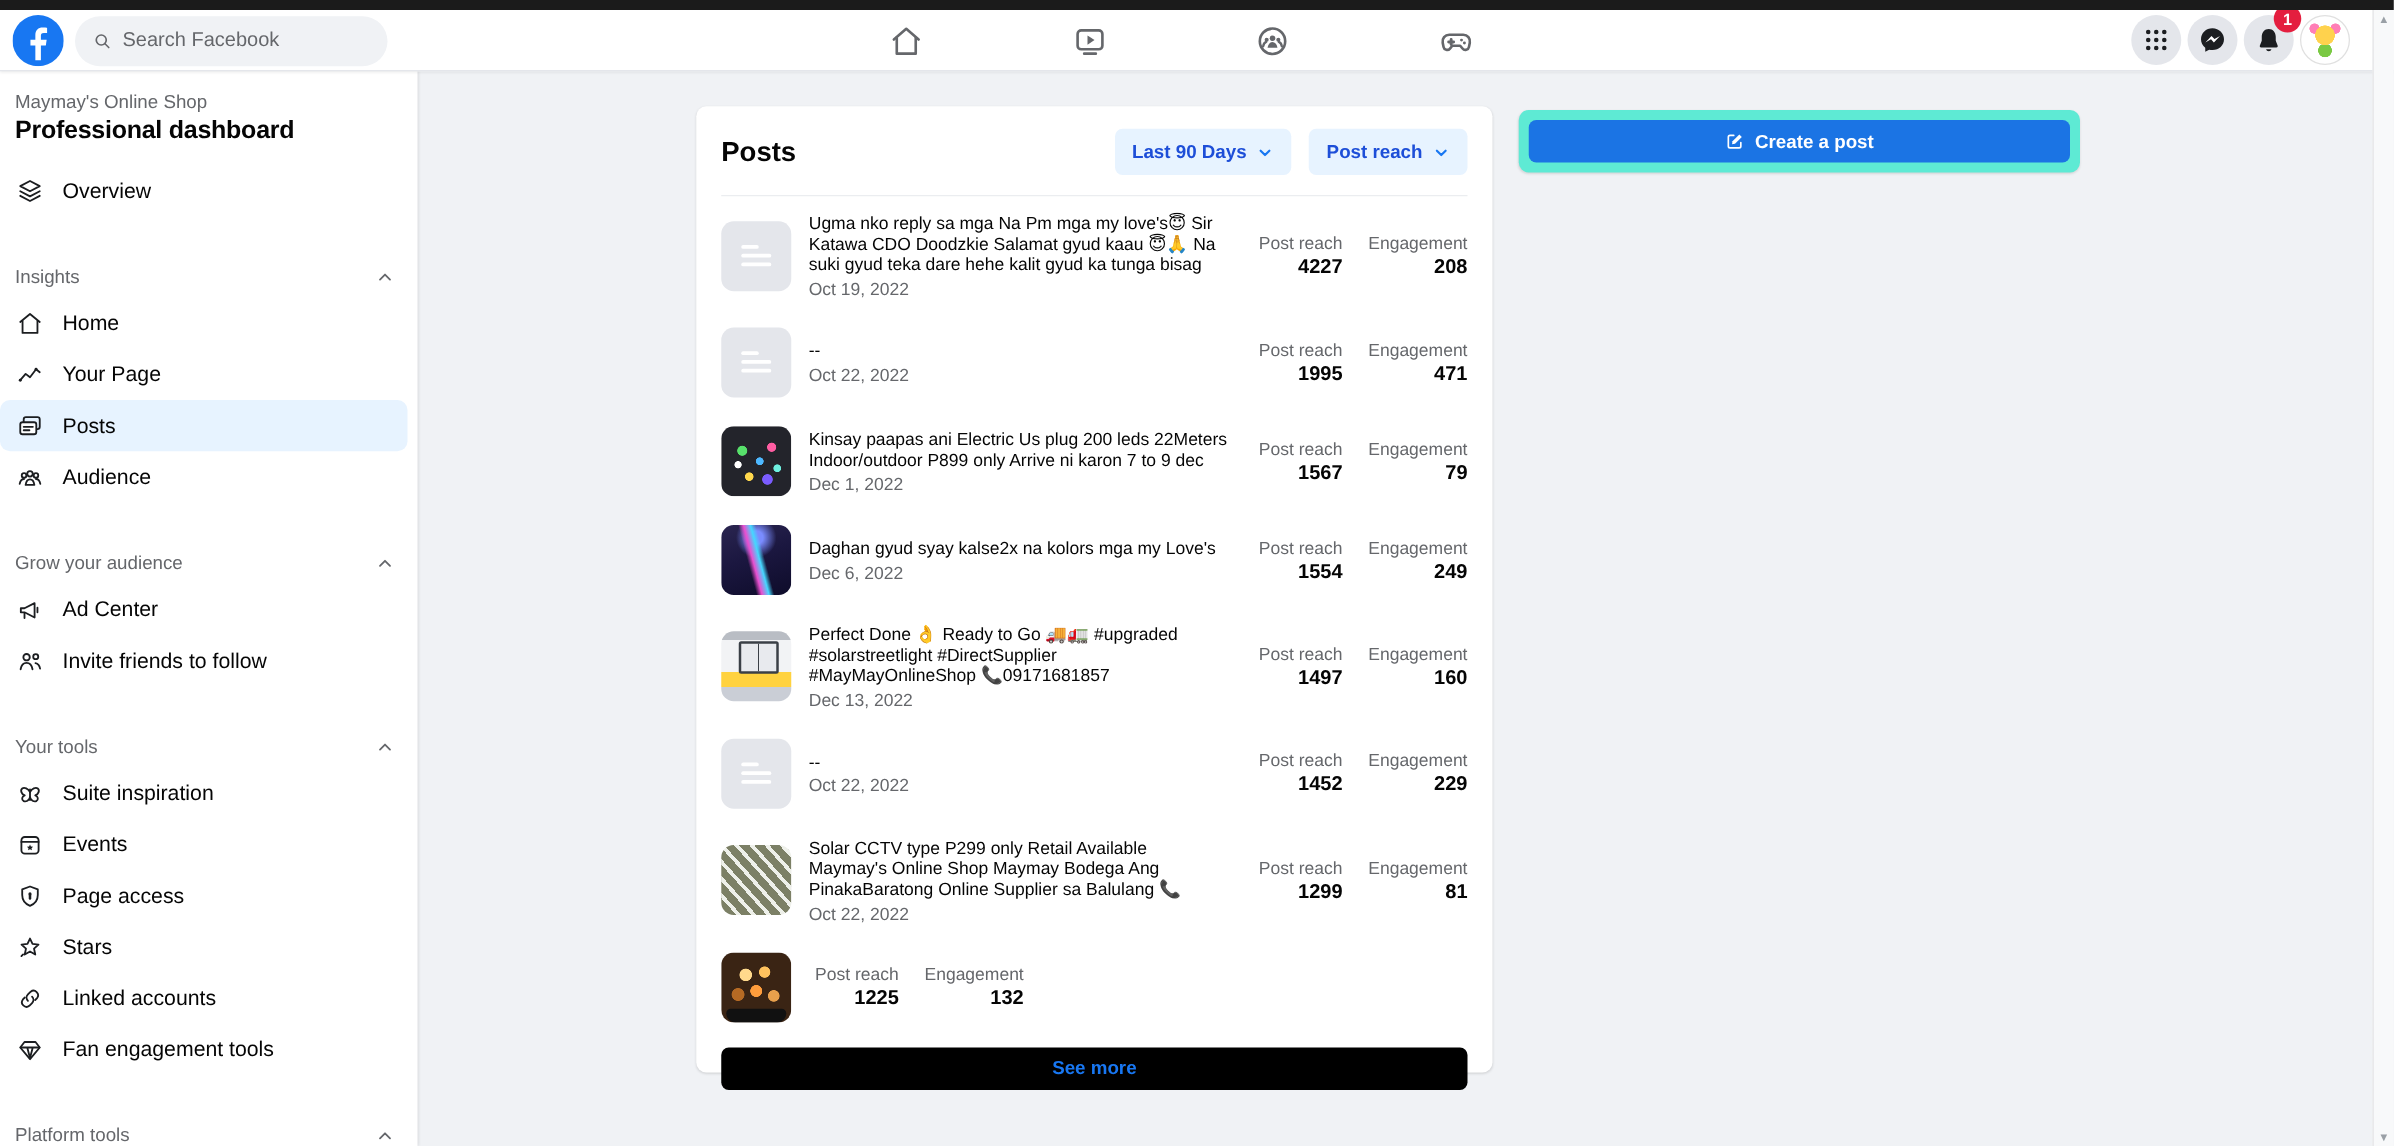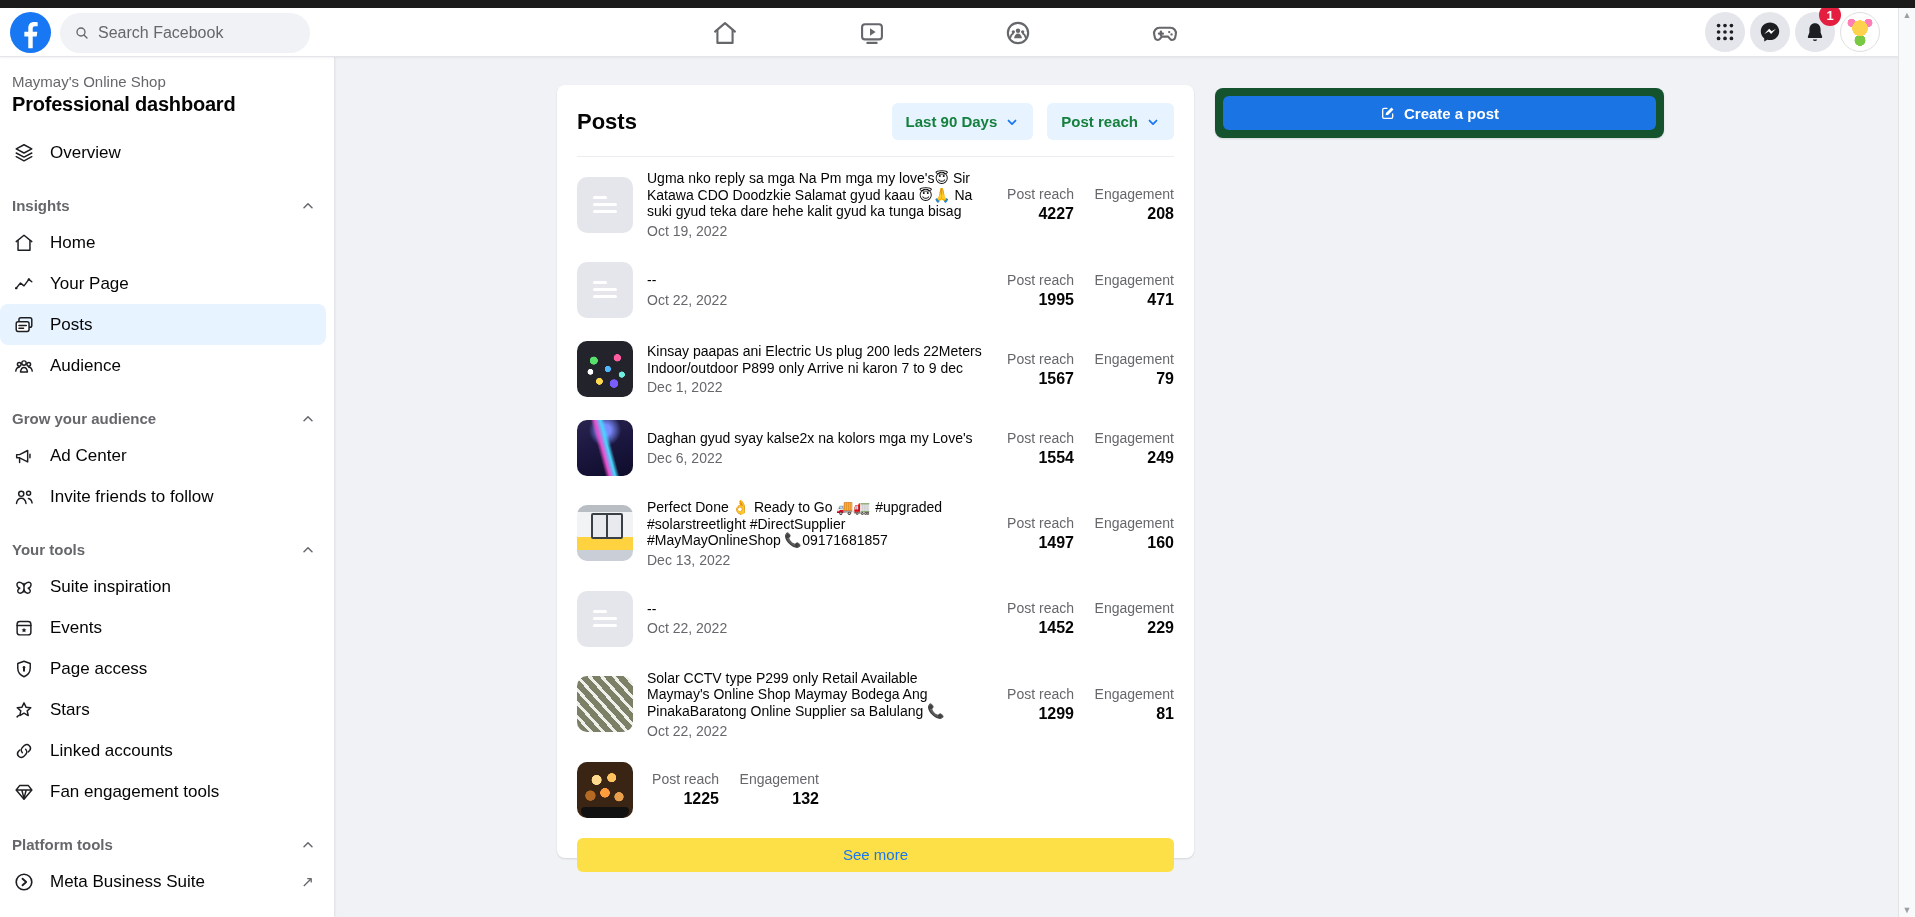--- a/index.html
+++ b/index.html
@@ -37,42 +37,42 @@
   .side-head { padding:16px 16px 6px 12px; }
   .shop-name { font-size:15px; color:#65676b; }
   .dash-title { font-size:20px; font-weight:bold; color:#050505; margin-top:3px; letter-spacing:-.2px; }
   .side-menu { padding:10px 0 0 0; }
   .side-item { height:41px; display:flex; align-items:center; gap:14px; padding:0 12px 0 12px; margin-right:8px; border-radius:8px; cursor:pointer; }
   .side-item.selected { background:#e7f3ff; }
   .side-icon { width:24px; height:24px; color:#1c1e21; flex:none; display:flex; align-items:center; justify-content:center; }
   .side-label { font-size:17px; color:#050505; white-space:nowrap; flex:1; }
   .side-badge { background:#1877f2; color:#fff; font-size:13px; font-weight:bold; border-radius:10px; padding:2px 10px; }
   .side-external { color:#65676b; font-size:15px; }
-  .side-section { height:33px; margin-top:16px; display:flex; align-items:center; justify-content:space-between; padding:0 18px 0 12px; cursor:pointer;font-weight:bold; }
+  .side-section { height:33px; margin-top:32px; display:flex; align-items:center; justify-content:space-between; padding:0 18px 0 12px; cursor:pointer; }
   .side-section-label { font-size:15px; color:#65676b; }
   .side-chevron { color:#65676b; }
 
   
   .posts-card { position:absolute; left:557px; top:85px; width:637px; height:773px; background:#fff; border-radius:8px; box-shadow:0 1px 2px rgba(0,0,0,.12); padding:18px 20px 20px 20px; }
   .posts-header { display:flex; align-items:center; justify-content:space-between; padding-bottom:16px; border-bottom:1px solid #ebedf0; }
   .posts-title { font-size:22px; font-weight:bold; }
   .filters { display:flex; gap:14px; }
-  .filter-btn { display:flex; align-items:center; gap:8px; background:#e7f3ff; color:#15803d; border:none; font-family:inherit; font-size:15px; font-weight:bold; border-radius:6px; padding:16px 14px; height:37px; cursor:pointer; }
+  .filter-btn { display:flex; align-items:center; gap:8px; background:#e7f3ff; color:#1d4ed8; border:none; font-family:inherit; font-size:15px; font-weight:bold; border-radius:6px; padding:16px 14px; height:37px; cursor:pointer; }
   .post-list { display:flex; flex-direction:column; gap:23px; padding-top:13px; }
   .post-row { display:flex; align-items:center; gap:14px; cursor:pointer; }
   .post-main { flex:1; min-width:0; padding-right:6px; }
   .post-text { font-size:14px; line-height:16.5px; color:#050505; max-height:50px; overflow:hidden; }
   .post-date { font-size:14px; color:#65676b; margin-top:3px; }
   .post-metrics { display:flex; gap:16px; flex:none; }
   .metric-col { text-align:right; }
   .metric-col.reach { width:72px; }
   .metric-col.engage { width:84px; }
   .metric-label { font-size:14px; color:#65676b; }
   .metric-value { font-size:16px; font-weight:bold; color:#050505; margin-top:3px; }
-  .see-more { margin-top:20px; width:100%; height:34px; background:#fde047; color:#1877f2; border:none; border-radius:6px; font-family:inherit; font-size:15px; font-weight:normal; cursor:pointer; }
+  .see-more { margin-top:20px; width:100%; height:34px; background:#000000; color:#1877f2; border:none; border-radius:6px; font-family:inherit; font-size:15px; font-weight:bold; cursor:pointer; }
 
   
   .th { width:56px; height:56px; border-radius:10px; flex:none; position:relative; overflow:hidden; }
   .th-text-placeholder { background:#e4e6eb; }
   .th-text-placeholder::before { content:""; position:absolute; left:16px; top:19px; width:14px; height:3px; background:#fff; border-radius:2px; }
   .th-text-placeholder::after { content:""; position:absolute; left:16px; top:26px; width:24px; height:3px; background:#fff; border-radius:2px; box-shadow:0 7px 0 #fff; }
   .th-lights-colorful { background:
       radial-gradient(circle at 30% 35%, #57e06b 0 7%, transparent 8%),
       radial-gradient(circle at 55% 50%, #4db8ff 0 7%, transparent 8%),
       radial-gradient(circle at 72% 30%, #ff5da2 0 6%, transparent 7%),
@@ -94,21 +94,21 @@
   .th-capiz { background:
       radial-gradient(circle at 35% 32%, #ffd98c 0 9%, transparent 10%),
       radial-gradient(circle at 62% 28%, #ffc25e 0 8%, transparent 9%),
       radial-gradient(circle at 50% 55%, #ff9d3c 0 11%, transparent 12%),
       radial-gradient(circle at 24% 60%, #b56a24 0 9%, transparent 10%),
       radial-gradient(circle at 75% 62%, #e8a04c 0 8%, transparent 9%),
       #3a2414; }
   .th-capiz::after { content:""; position:absolute; left:4px; right:4px; bottom:0; height:11px; background:#111; border-radius:4px 4px 8px 8px; }
 
   
-  .create-card { position:absolute; left:1215px; top:88px; width:449px; height:50px; background:#14532d; border-radius:8px; box-shadow:0 1px 2px rgba(0,0,0,.12); padding:8px; }
+  .create-card { position:absolute; left:1215px; top:88px; width:449px; height:50px; background:#5eead4; border-radius:8px; box-shadow:0 1px 2px rgba(0,0,0,.12); padding:8px; }
   .create-btn { width:100%; height:34px; background:#1b74e4; color:#fff; border:none; border-radius:6px; font-family:inherit; font-size:15px; font-weight:bold; display:flex; align-items:center; justify-content:center; gap:8px; cursor:pointer; }
 </style>
 </head>
 <body>
 
 <div class="black-strip"></div>
 
 <div class="topbar">
   <div class="fb-logo">
     <svg width="41" height="41" viewBox="0 0 24 24">

